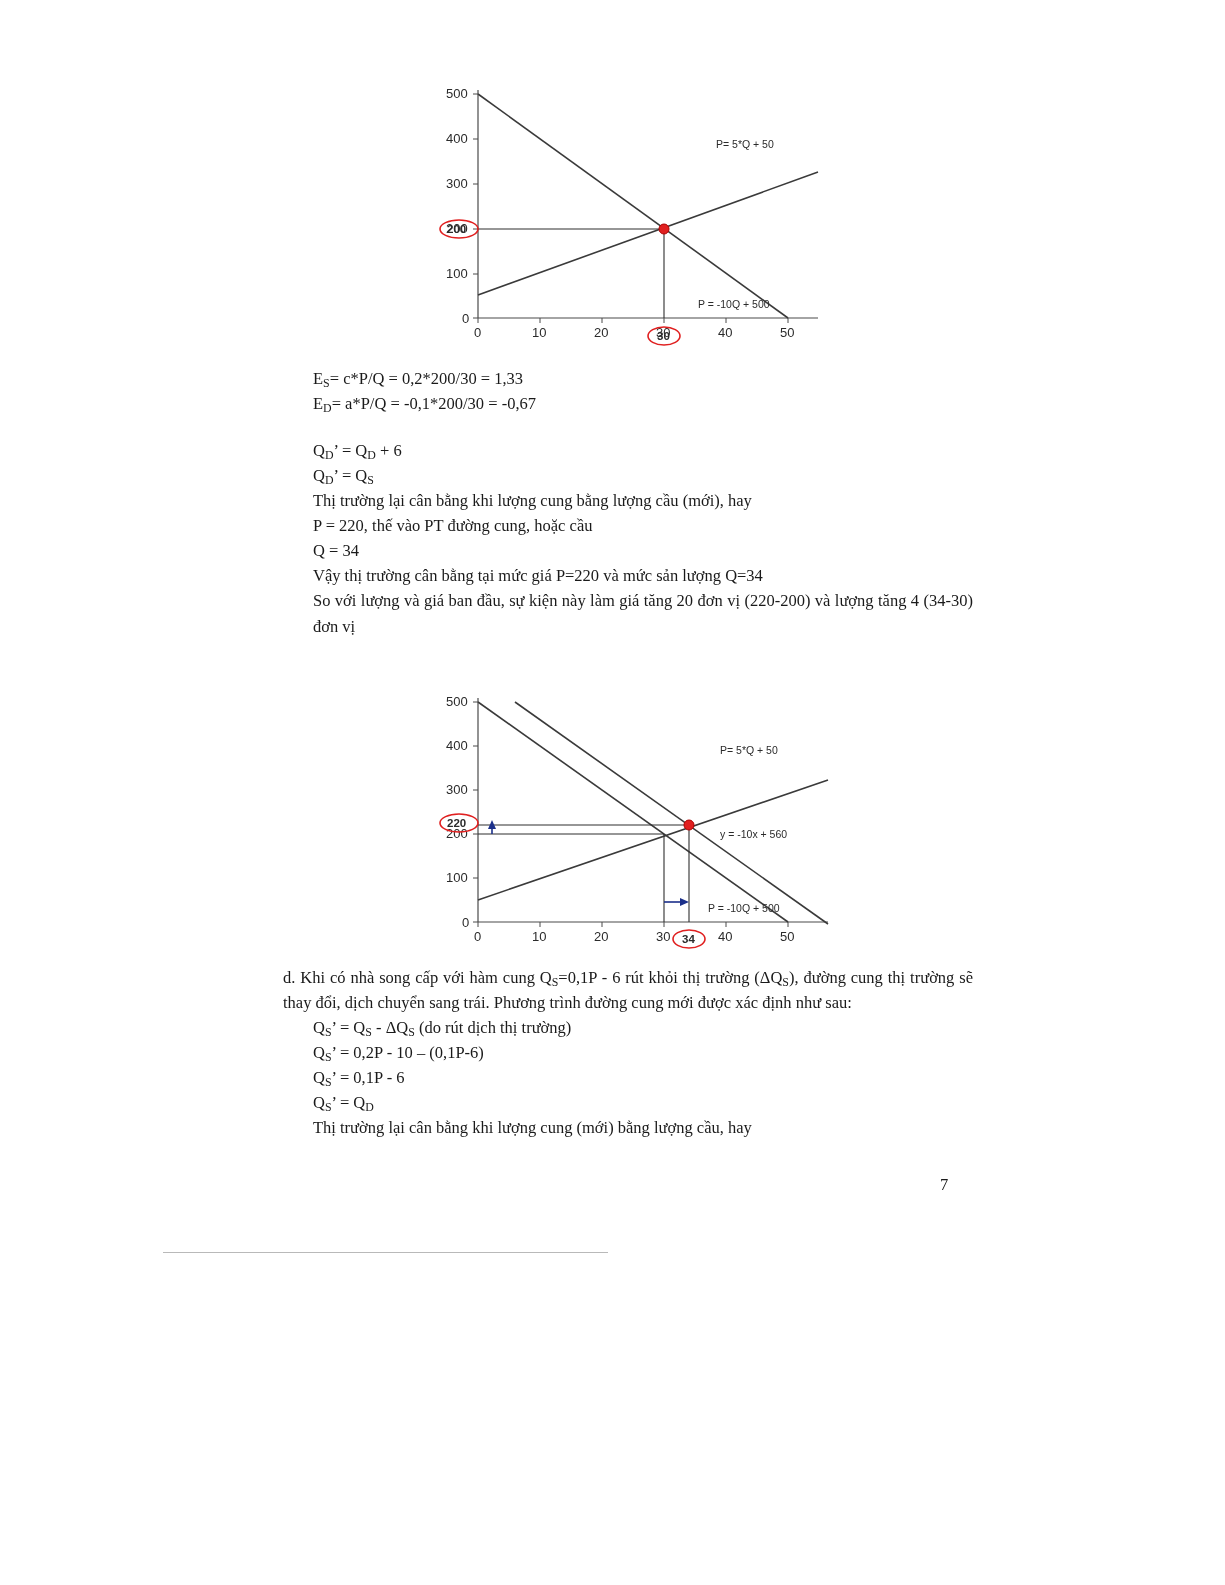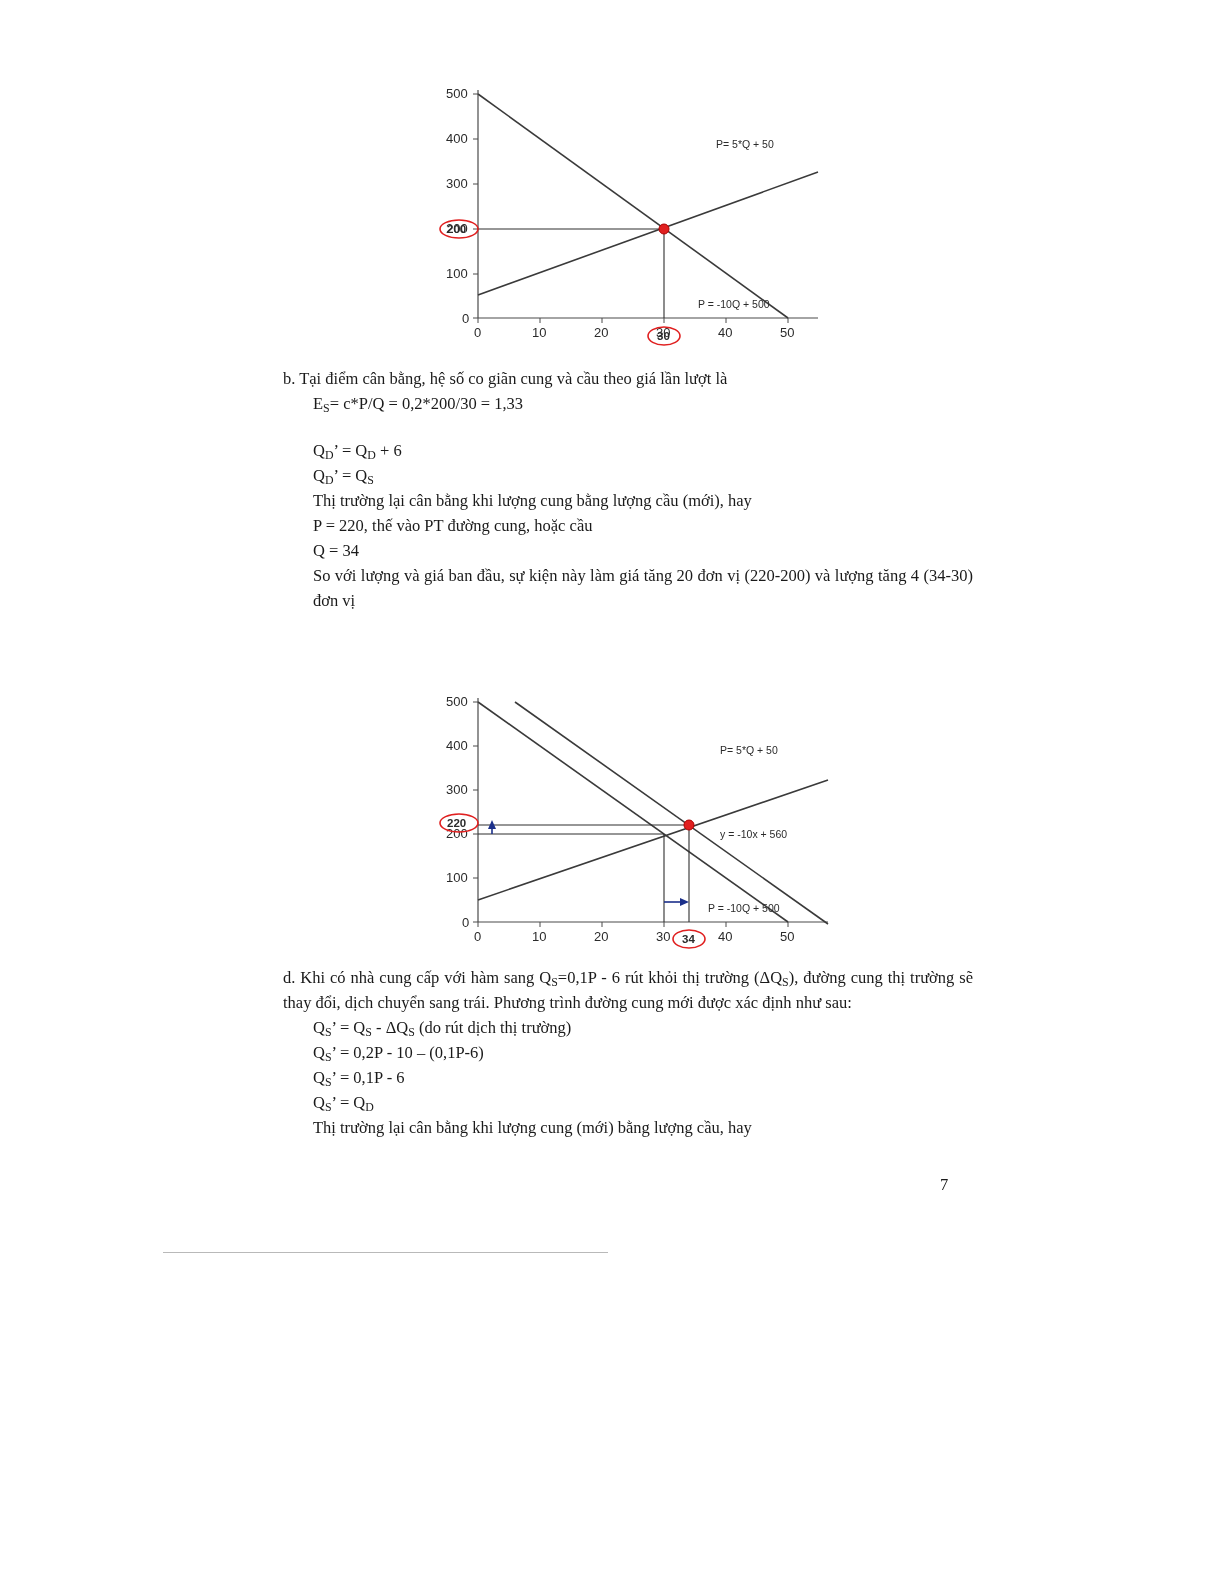--- a/index.html
+++ b/index.html
@@ -139,30 +139,31 @@
       <text class="circ-lbl" x="17" y="153">200</text>
       <ellipse class="ellipse-red" cx="234" cy="256" rx="16" ry="9"></ellipse>
       <text class="circ-lbl" x="227" y="260">30</text>
 
       <text class="eq-lbl" x="286" y="68">P= 5*Q + 50</text>
       <text class="eq-lbl" x="268" y="228">P = -10Q + 500</text>
     </svg>
   </div>
 
   <div class="text-col blk-b">
-    <div>b. Tại điểm cân bằng, hệ số co giãn cung và cầu theo giá lần lượt là</div>
     <div class="ind"><span>E</span><sub>S</sub><span>= c*P/Q = 0,2*200/30 = 1,33</span></div>
+    <div class="ind"><span>E</span><sub>D</sub><span>= a*P/Q = -0,1*200/30 = -0,67</span></div>
   </div>
 
   <div class="text-col blk-c">
     <div class="ind"><span>Q</span><sub>D</sub><span>’ = Q</span><sub>D</sub><span> + 6</span></div>
     <div class="ind"><span>Q</span><sub>D</sub><span>’ = Q</span><sub>S</sub></div>
     <div class="ind">Thị trường lại cân bằng khi lượng cung bằng lượng cầu (mới), hay</div>
     <div class="ind">P = 220, thế vào PT đường cung, hoặc cầu</div>
     <div class="ind">Q = 34</div>
+    <div class="ind">Vậy thị trường cân bằng tại mức giá P=220 và mức sản lượng Q=34</div>
     <div class="ind-just">So với lượng và giá ban đầu, sự kiện này làm giá tăng 20 đơn vị (220-200) và lượng tăng 4 (34-30) đơn vị</div>
   </div>
 
   <div class="chart chart-2">
     <svg width="410" height="265" viewBox="0 0 410 265">
 
       <line class="line-axis" x1="48" y1="8" x2="48" y2="232"></line>
       <line class="line-axis" x1="48" y1="232" x2="398" y2="232"></line>
 
       <g>
@@ -223,21 +224,21 @@
       <ellipse class="ellipse-red" cx="259" cy="249" rx="16" ry="9"></ellipse>
       <text class="circ-lbl" x="252" y="253">34</text>
 
       <text class="eq-lbl" x="290" y="64">P= 5*Q + 50</text>
       <text class="eq-lbl" x="278" y="222">P = -10Q + 500</text>
       <text class="eq-lbl" x="290" y="148">y = -10x + 560</text>
     </svg>
   </div>
 
   <div class="text-col blk-d">
-    <div><span>d. Khi có nhà cung cấp với hàm sang Q</span><sub>S</sub><span>=0,1P - 6 rút khỏi thị trường (ΔQ</span><sub>S</sub><span>), đường cung thị trường sẽ thay đổi, dịch chuyển sang trái. Phương trình đường cung mới được xác định như sau:</span></div>
+    <div><span>d. Khi có nhà song cấp với hàm cung Q</span><sub>S</sub><span>=0,1P - 6 rút khỏi thị trường (ΔQ</span><sub>S</sub><span>), đường cung thị trường sẽ thay đổi, dịch chuyển sang trái. Phương trình đường cung mới được xác định như sau:</span></div>
     <div class="ind"><span>Q</span><sub>S</sub><span>’ = Q</span><sub>S</sub><span> - ΔQ</span><sub>S</sub><span>  (do rút dịch thị trường)</span></div>
     <div class="ind"><span>Q</span><sub>S</sub><span>’ = 0,2P - 10 – (0,1P-6)</span></div>
     <div class="ind"><span>Q</span><sub>S</sub><span>’ = 0,1P - 6</span></div>
     <div class="ind"><span>Q</span><sub>S</sub><span>’ = Q</span><sub>D</sub></div>
     <div class="ind">Thị trường lại cân bằng khi lượng cung (mới) bằng lượng cầu, hay</div>
   </div>
 
   <div class="page-number">7</div>
   <div class="footer-rule"></div>
 

